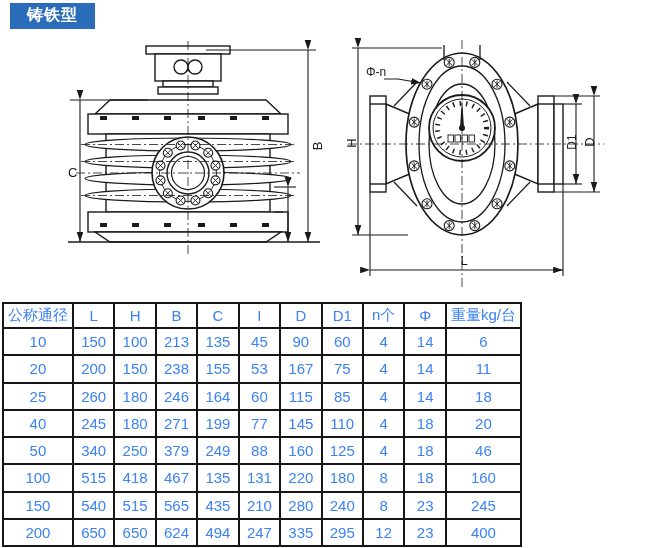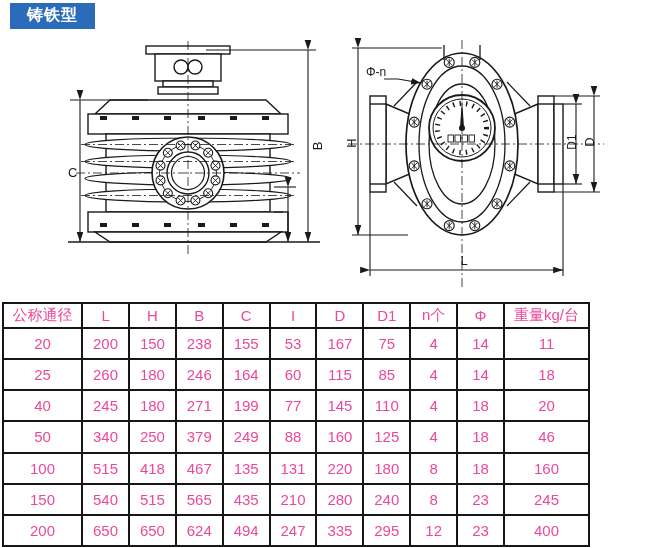--- a/index.html
+++ b/index.html
@@ -14,23 +14,23 @@
   }
 
   .drawing { position:absolute; }
   #side-view  { left:48px;  top:40px; }
   #front-view { left:338px; top:38px; }
 
   svg text { font-family:"Liberation Sans", sans-serif; fill:#1a1a1a; }
 
   table.spec {
     position:absolute; left:2px; top:302px;
-    width:588px; height:245px;
+    width:520px; height:245px;
     border-collapse:collapse; table-layout:fixed;
-    font-size:15px; color:#ec4899;
+    font-size:15px; color:#3b82f6;
   }
   table.spec th, table.spec td {
     border:2px solid #161616;
     text-align:center; vertical-align:middle;
     font-weight:normal; padding:0; overflow:hidden; white-space:nowrap;
   }
   table.spec thead th { height:25px; font-size:15px; }
   table.spec td { height:22px; }
 </style>
 </head>
@@ -262,20 +262,33 @@
           <th>I</th>
           <th>D</th>
           <th>D1</th>
           <th>n个</th>
           <th>Φ</th>
           <th>重量kg/台</th>
         </tr>
     </thead>
     <tbody>
         <tr>
+          <td>10</td>
+          <td>150</td>
+          <td>100</td>
+          <td>213</td>
+          <td>135</td>
+          <td>45</td>
+          <td>90</td>
+          <td>60</td>
+          <td>4</td>
+          <td>14</td>
+          <td>6</td>
+        </tr>
+        <tr>
           <td>20</td>
           <td>200</td>
           <td>150</td>
           <td>238</td>
           <td>155</td>
           <td>53</td>
           <td>167</td>
           <td>75</td>
           <td>4</td>
           <td>14</td>

